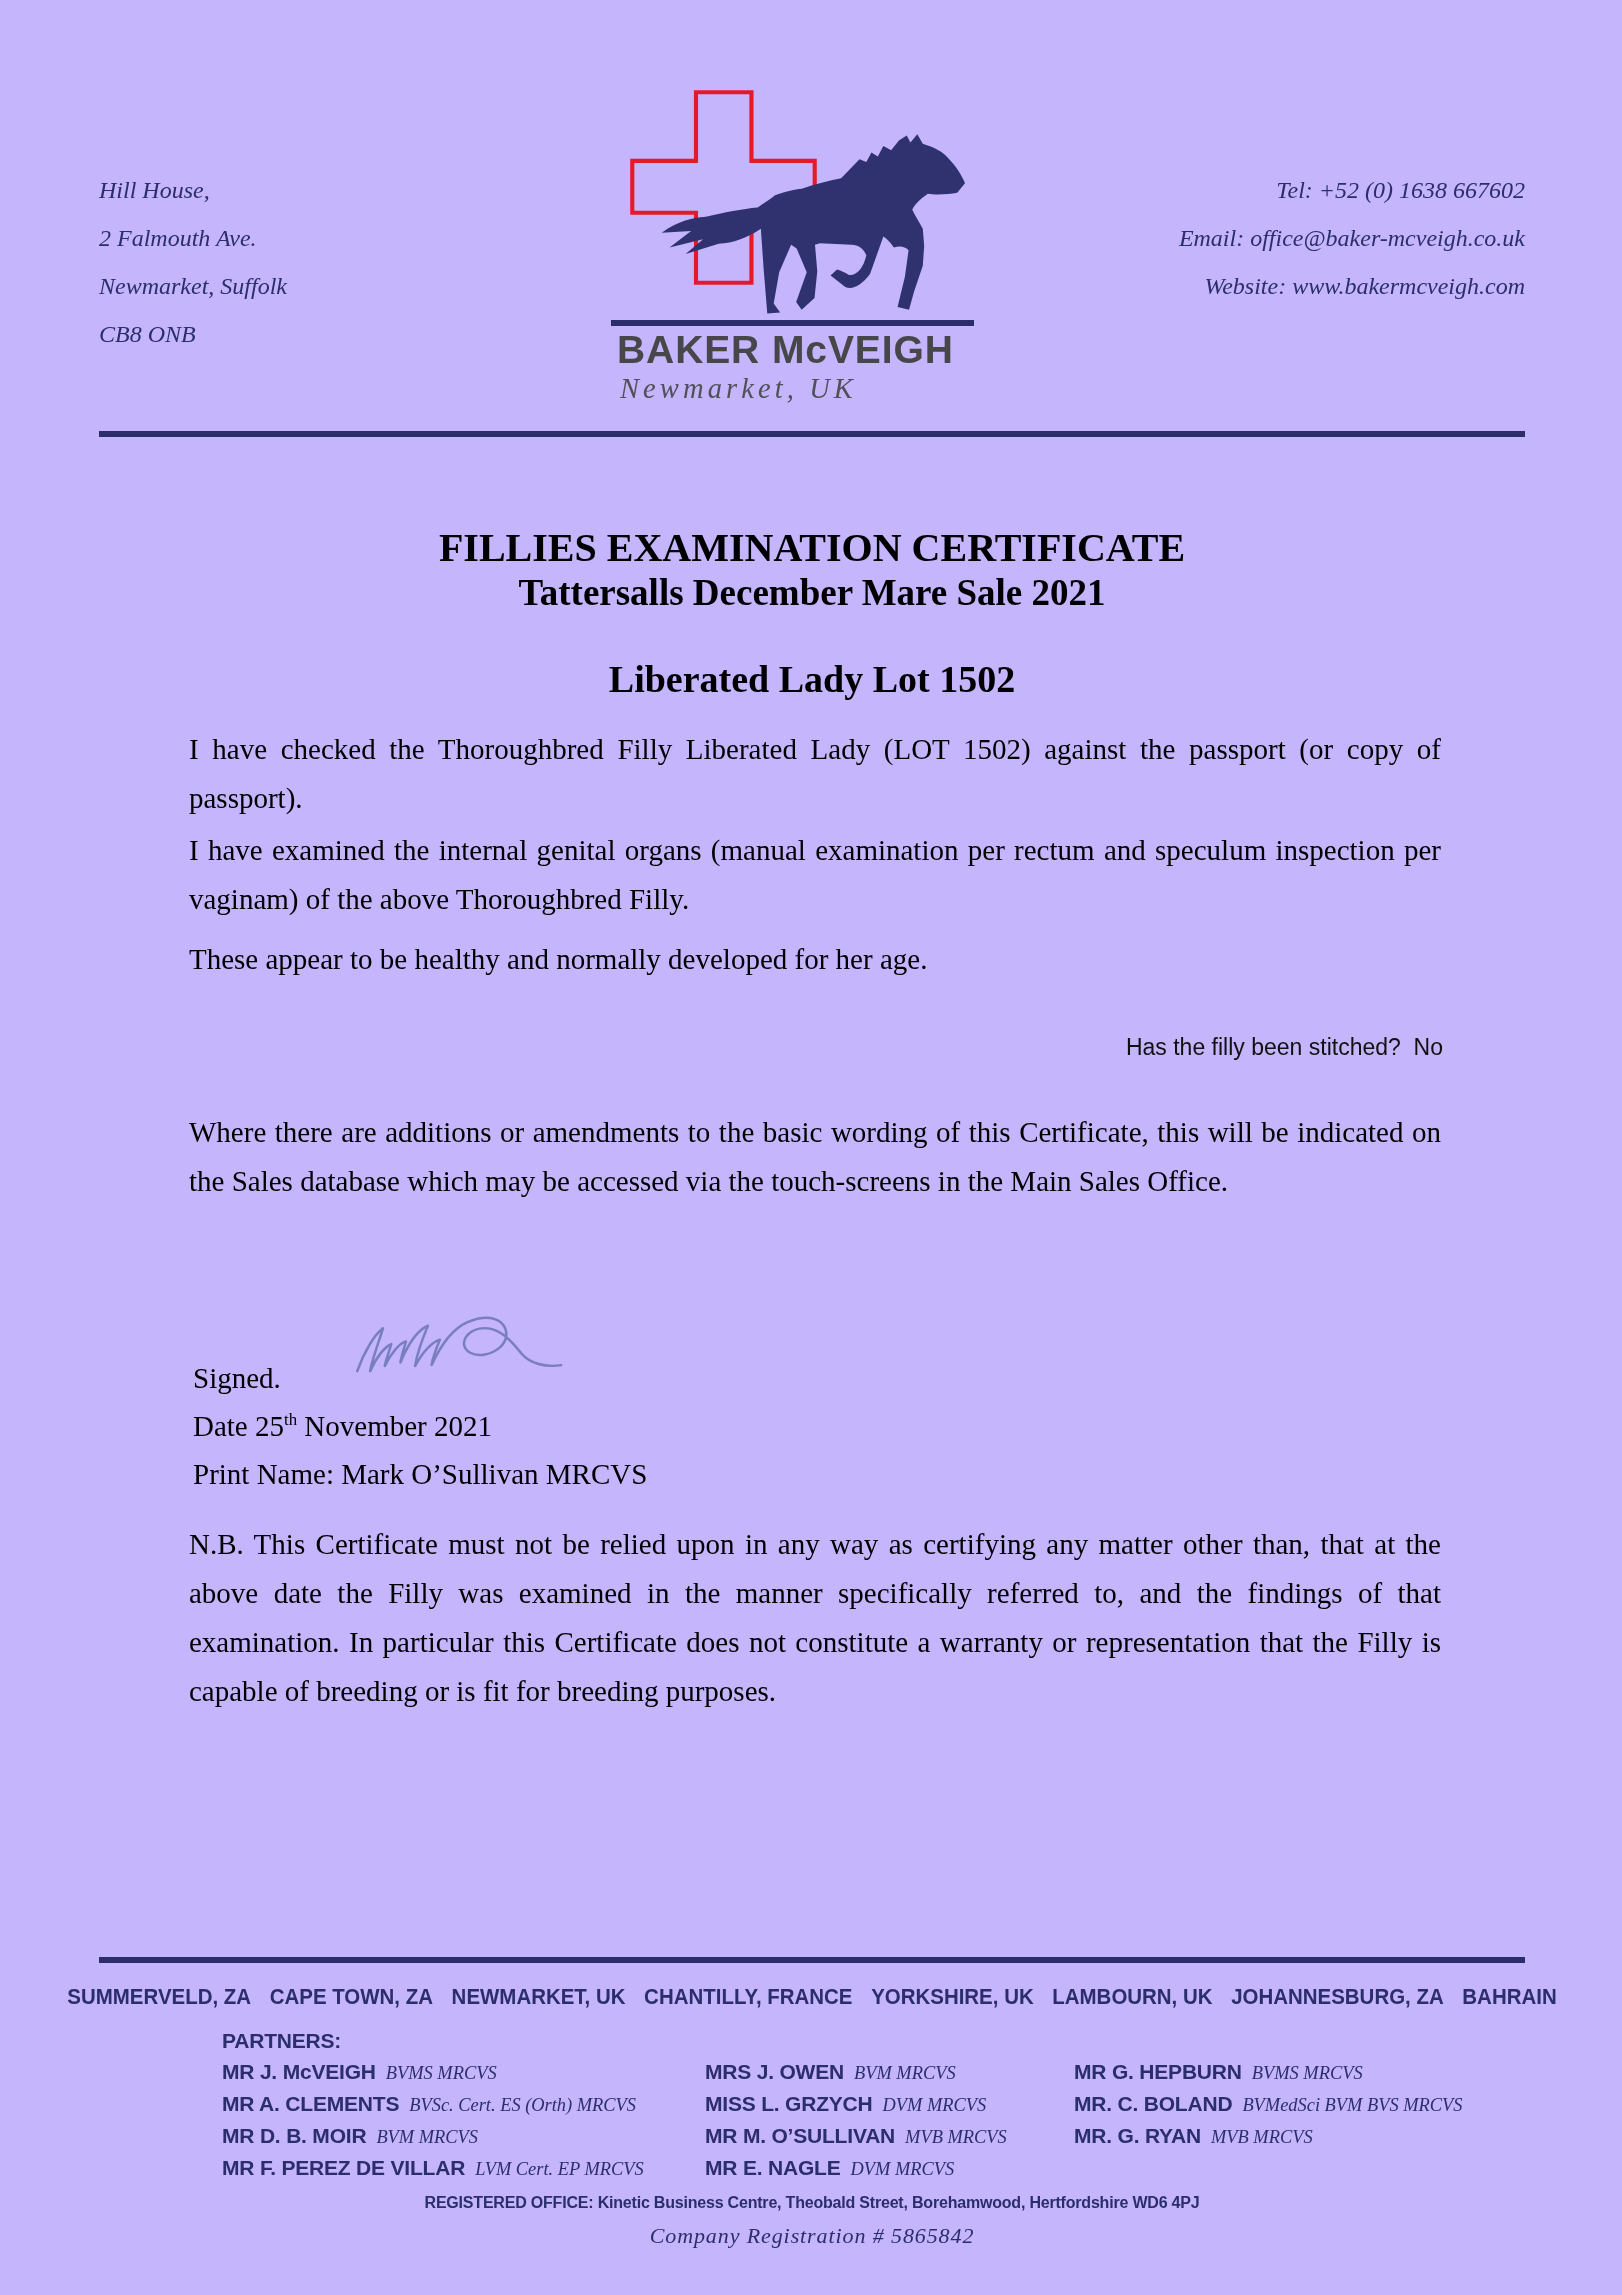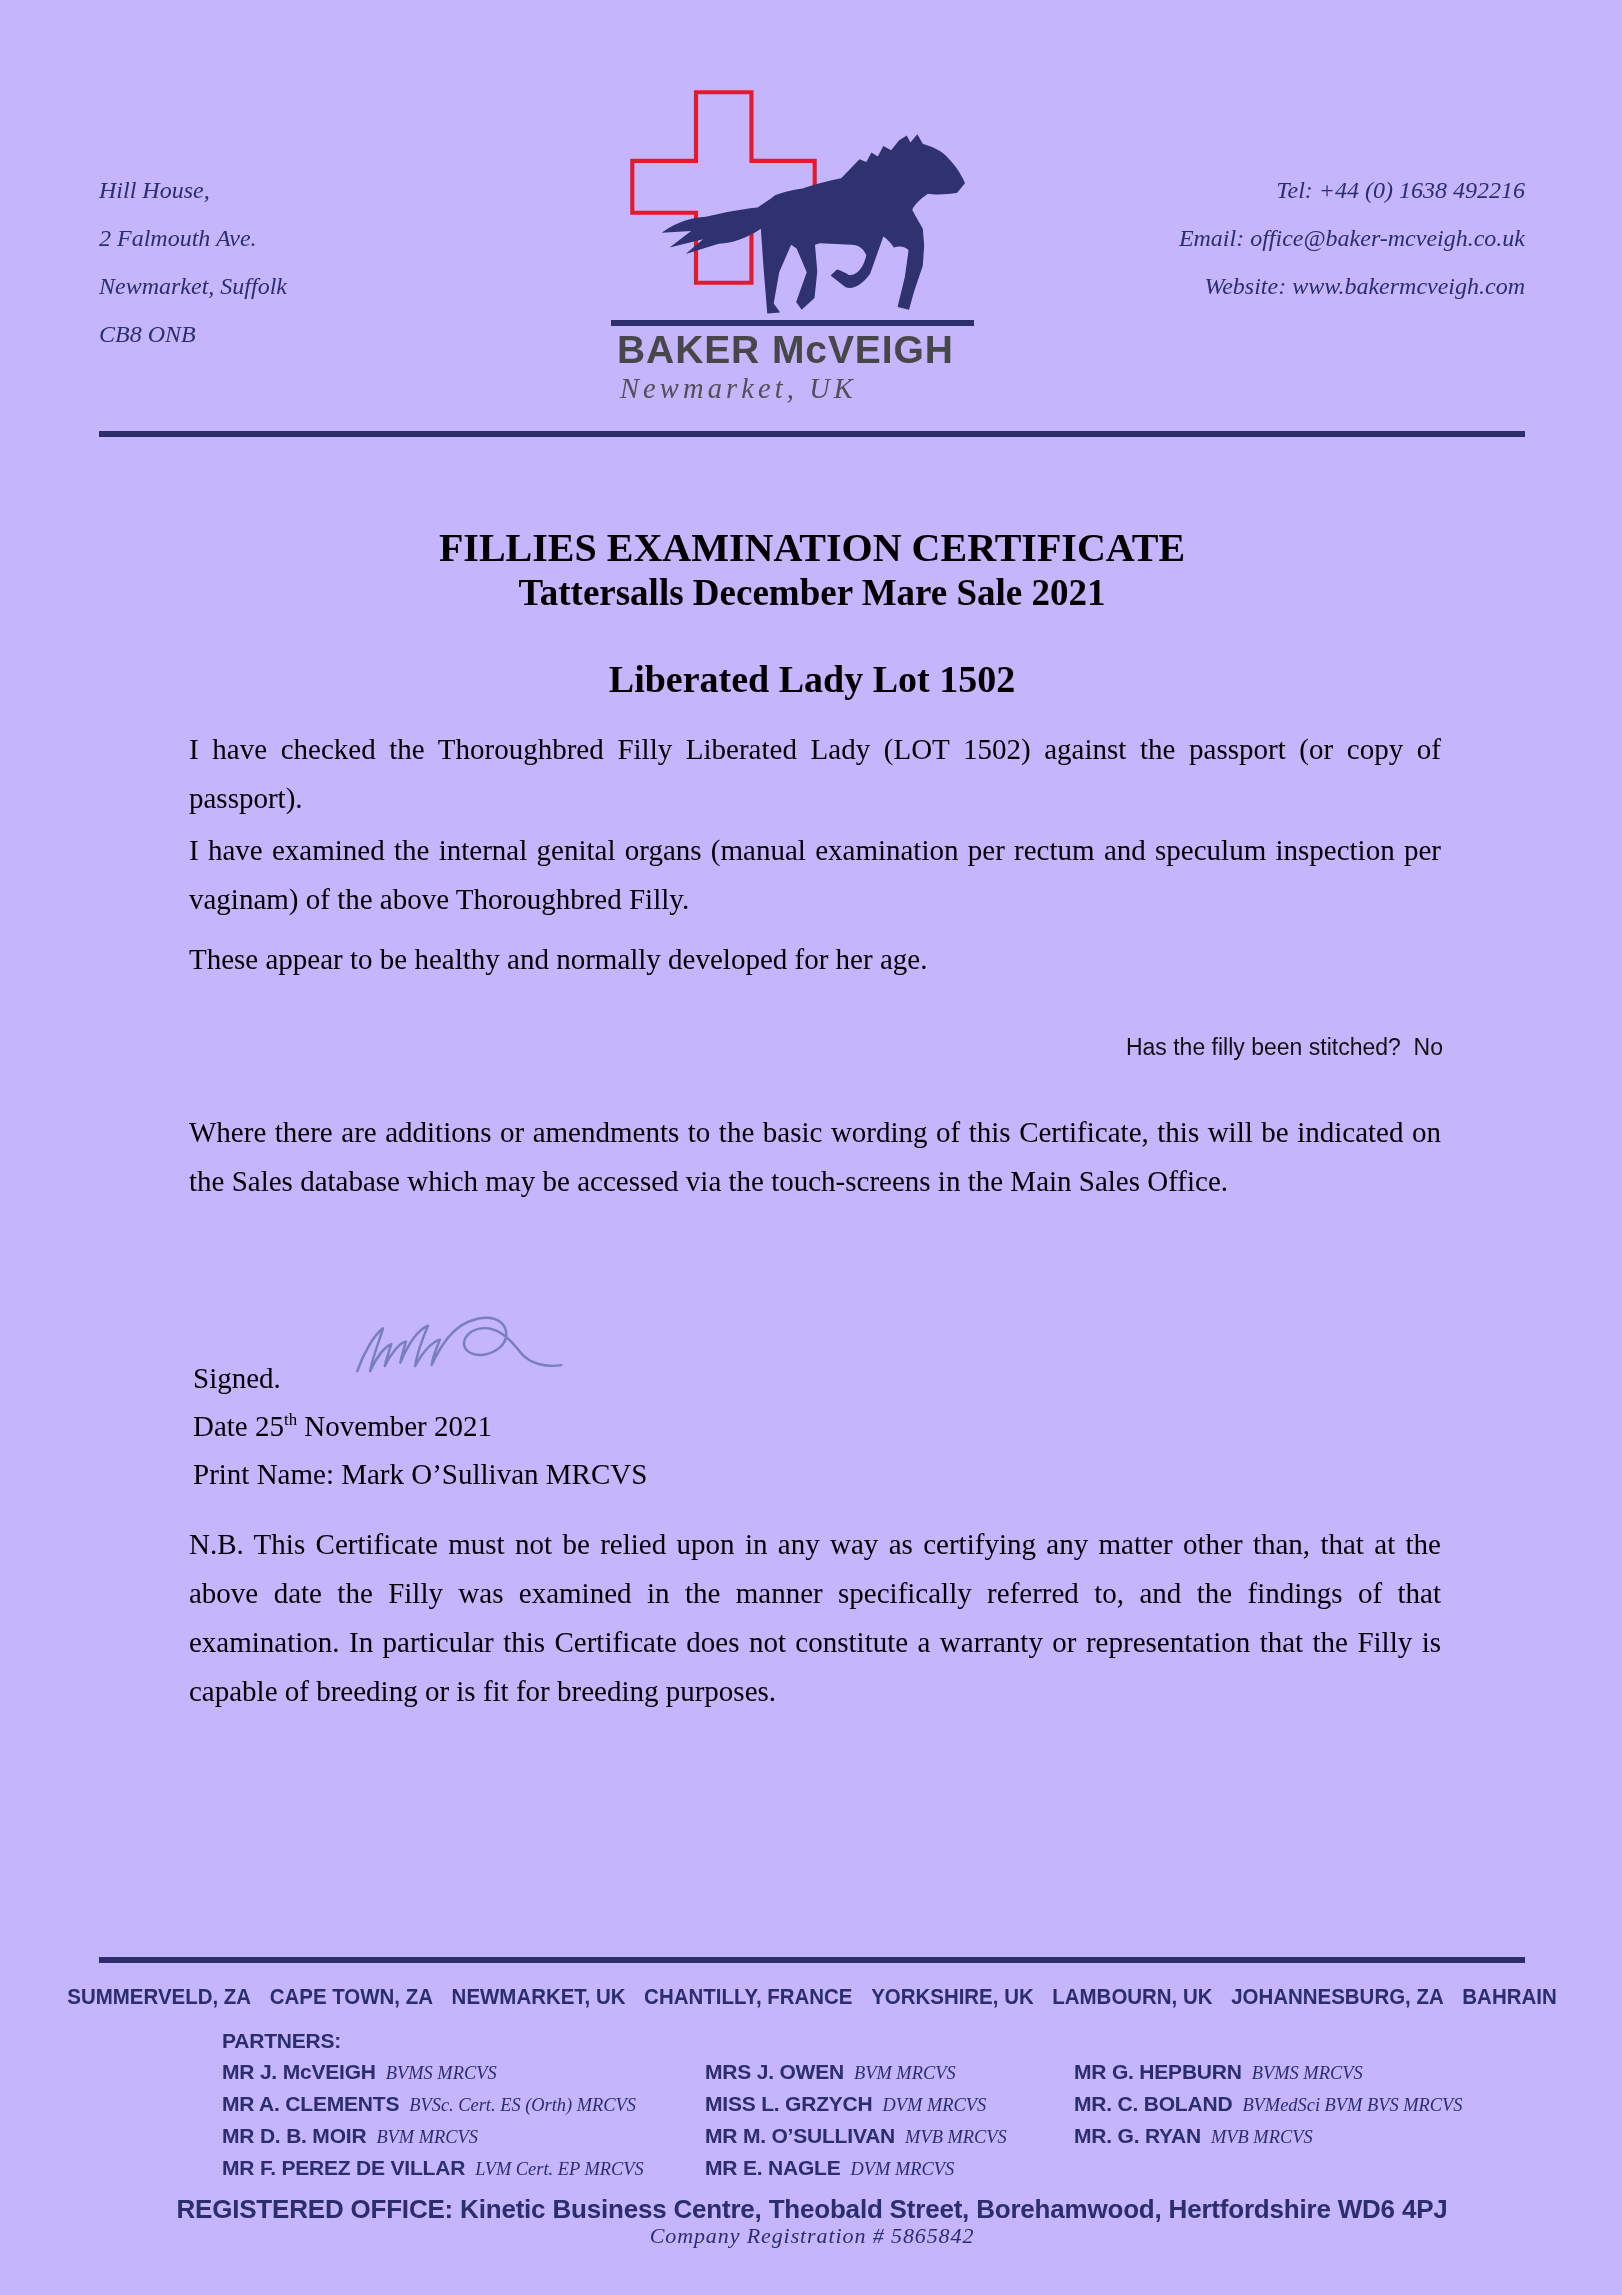--- a/index.html
+++ b/index.html
@@ -87,41 +87,41 @@
   .partner-name{
     font-family:"Liberation Sans","DejaVu Sans",sans-serif;
     font-weight:600;font-size:21px;color:#2b2e6a;letter-spacing:-0.2px;
   }
   .partner-qual{
     font-style:italic;font-size:18.4px;color:#2b2e6a;margin-left:10px;
   }
   .registered-office{
     position:absolute;left:99px;top:2194px;width:1426px;text-align:center;
     font-family:"Liberation Sans","DejaVu Sans",sans-serif;
-    font-weight:600;font-size:26px;color:#2b2e6a;letter-spacing:-0.2px;
+    font-weight:600;font-size:16px;color:#2b2e6a;letter-spacing:-0.2px;
   }
   .company-registration{
     position:absolute;left:99px;top:2223px;width:1426px;text-align:center;
     font-style:italic;font-size:22px;color:#2b2e6a;letter-spacing:0.9px;
   }
 </style>
 </head>
 <body>
 
 <div class="page">
 
   <div class="address-block">
     <span>Hill House,</span>
     <span>2 Falmouth Ave.</span>
     <span>Newmarket, Suffolk</span>
     <span>CB8 ONB</span>
   </div>
 
   <div class="contact-block">
-    <span>Tel: +44 (0) 1638 492216</span>
+    <span>Tel: +52 (0) 1638 667602</span>
     <span>Email: office@baker-mcveigh.co.uk</span>
     <span>Website: www.bakermcveigh.com</span>
   </div>
 
   <svg class="logo-cross" viewBox="0 0 408 424" preserveAspectRatio="none">
     <path d="M144,5 H265 V154 H403 V267 H265 V419 H144 V267 H5 V154 H144 Z" fill="none" stroke="#e31a2c" stroke-width="9"></path>
   </svg>
 
   <svg class="logo-horse" viewBox="0 0 667 401" preserveAspectRatio="none">
     <path fill="#2f326e" d="M667,116 L650,137 C630,141 600,142 586,139 C570,150 558,161 552,174

